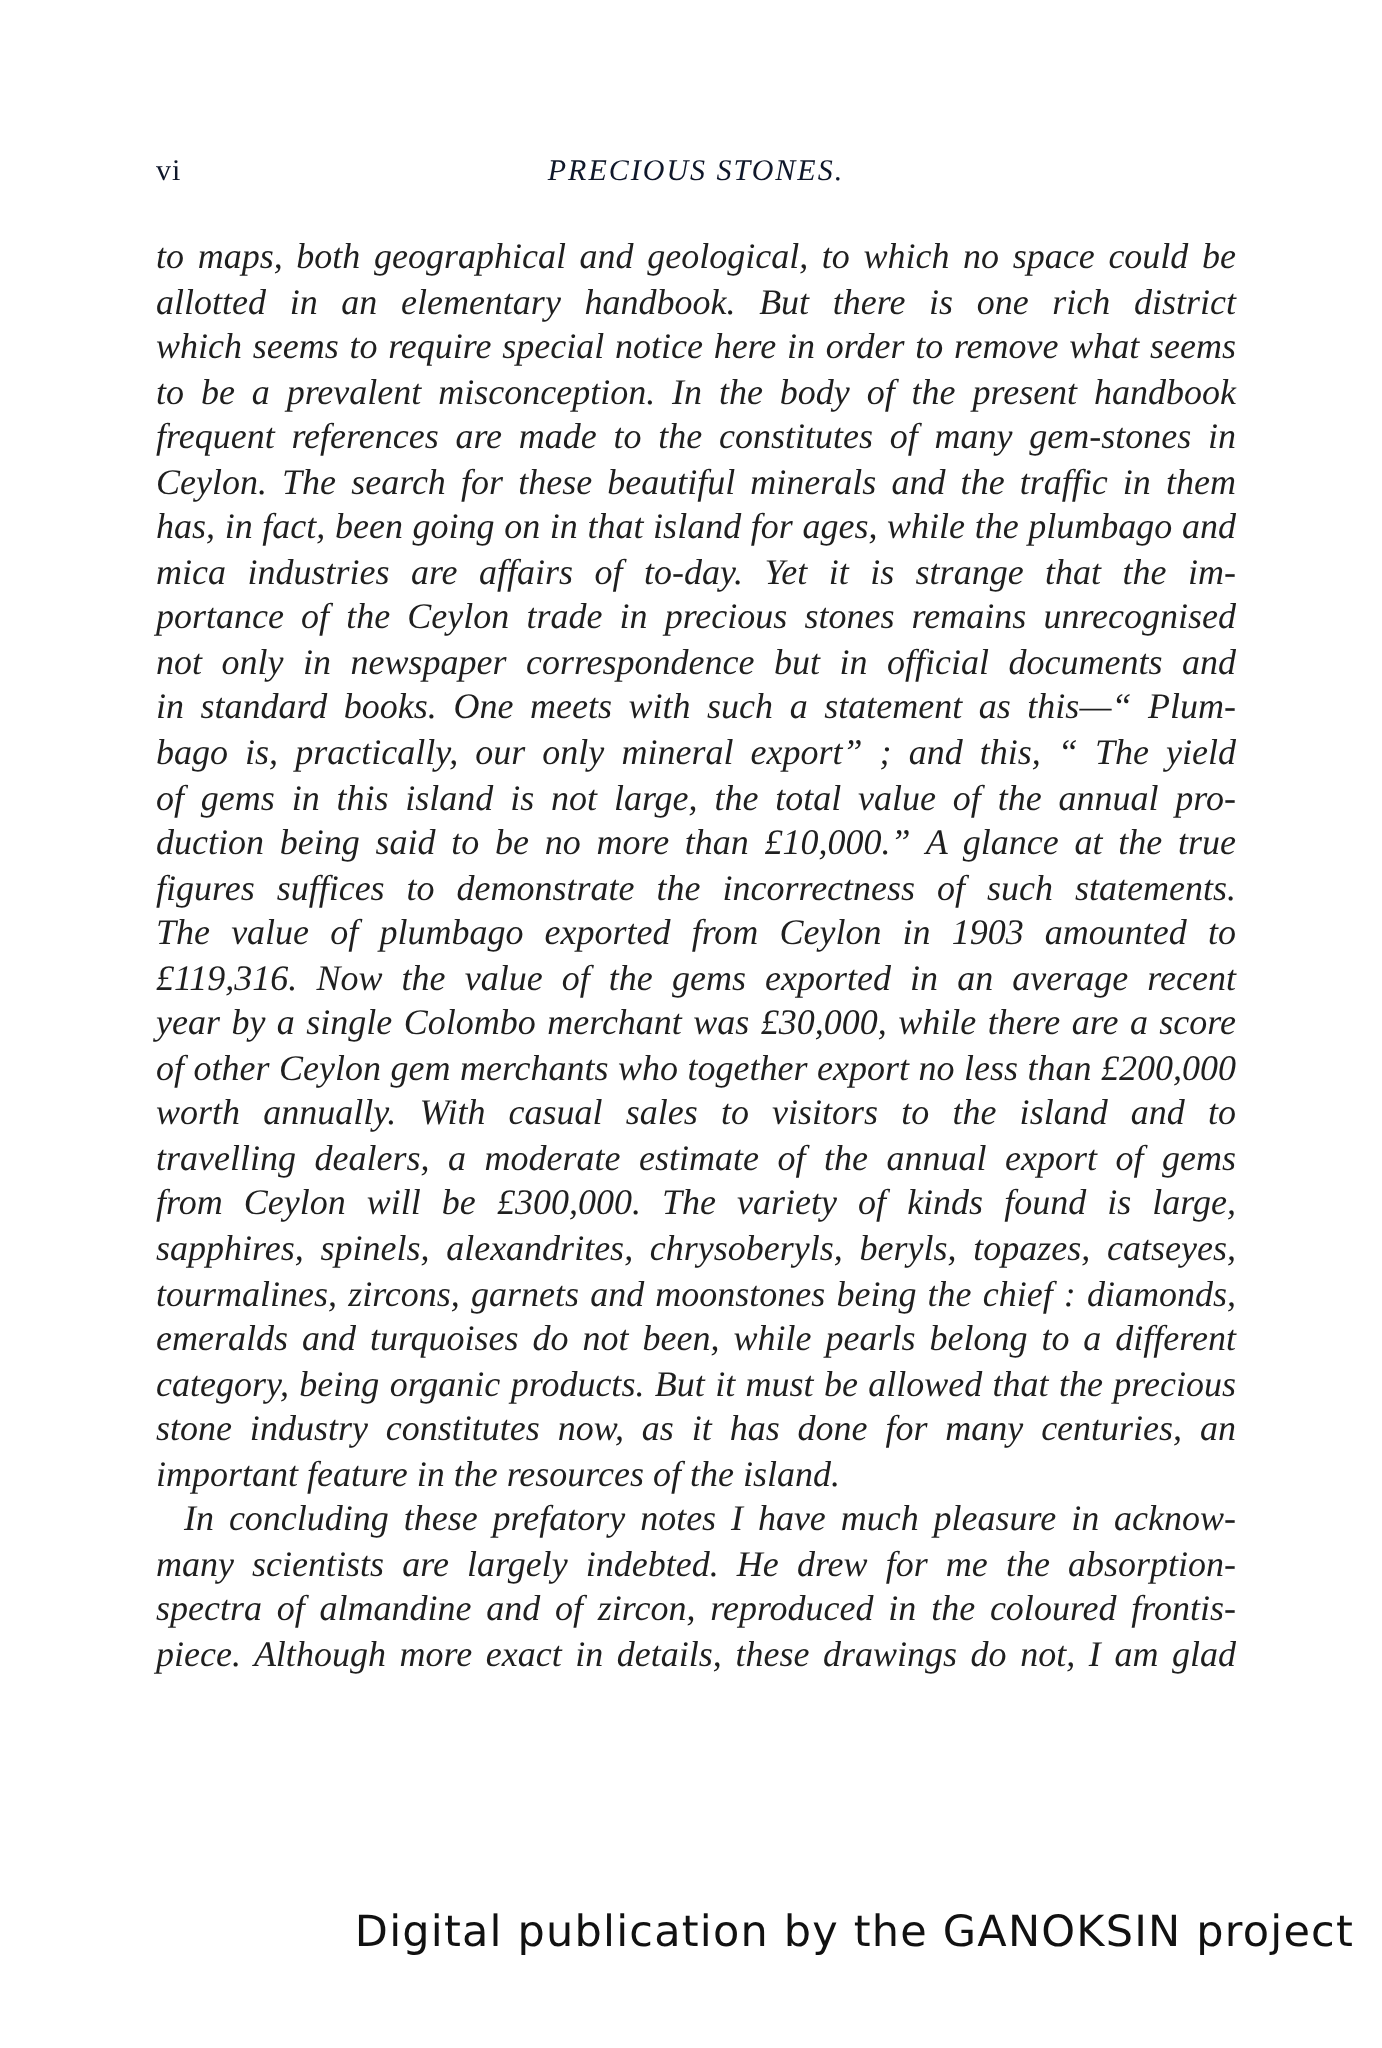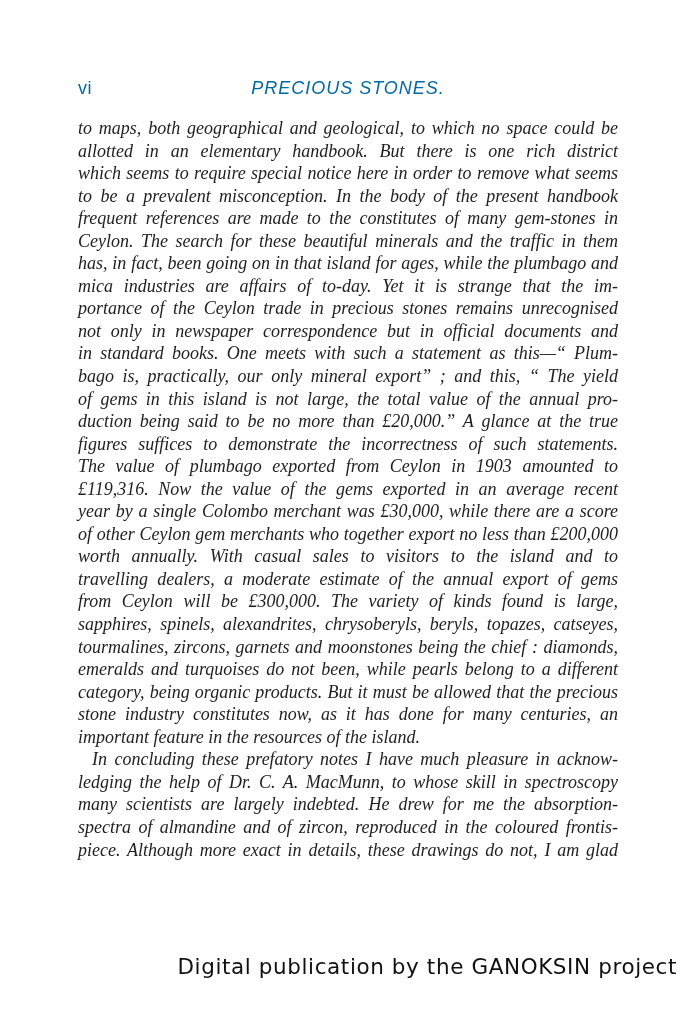--- a/index.html
+++ b/index.html
@@ -19,23 +19,23 @@
       left: 0; top: 0;
       width: 691px;
       height: 1024px;
     }
     .running-head {
       position: absolute;
       top: 78px;
       left: 78px;
       width: 540px;
       height: 24px;
-      font-family: Liberation Sans, sans-serif;
-      font-size: 18px;
-      color: #0369a1;
+      font-family: Liberation Serif, serif;
+      font-size: 15px;
+      color: #0f172a;
     }
     .page-number {
       position: absolute;
       left: 0;
       top: 0;
       font-style: normal;
       letter-spacing: 0.5px;
     }
     .running-title {
       position: absolute;
@@ -102,40 +102,39 @@
       <span class="line">to be a prevalent misconception.  In the body of the present handbook</span>
       <span class="line">frequent references are made to the constitutes of many gem-stones in</span>
       <span class="line">Ceylon.  The search for these beautiful minerals and the traffic in them</span>
       <span class="line">has, in fact, been going on in that island for ages, while the plumbago and</span>
       <span class="line">mica industries are affairs of to-day.  Yet it is strange that the im-</span>
       <span class="line">portance of the Ceylon trade in precious stones remains unrecognised</span>
       <span class="line">not only in newspaper correspondence but in official documents and</span>
       <span class="line">in standard books.  One meets with such a statement as this—“ Plum-</span>
       <span class="line">bago is, practically, our only mineral export” ; and this, “ The yield</span>
       <span class="line">of gems in this island is not large, the total value of the annual pro-</span>
-      <span class="line">duction being said to be no more than £20,000.”  A glance at the true</span>
+      <span class="line">duction being said to be no more than £10,000.”  A glance at the true</span>
       <span class="line">figures suffices to demonstrate the incorrectness of such statements.</span>
       <span class="line">The value of plumbago exported from Ceylon in 1903 amounted to</span>
       <span class="line">£119,316.  Now the value of the gems exported in an average recent</span>
       <span class="line">year by a single Colombo merchant was £30,000, while there are a score</span>
       <span class="line">of other Ceylon gem merchants who together export no less than £200,000</span>
       <span class="line">worth annually.  With casual sales to visitors to the island and to</span>
       <span class="line">travelling dealers, a moderate estimate of the annual export of gems</span>
       <span class="line">from Ceylon will be £300,000.  The variety of kinds found is large,</span>
       <span class="line">sapphires, spinels, alexandrites, chrysoberyls, beryls, topazes, catseyes,</span>
       <span class="line">tourmalines, zircons, garnets and moonstones being the chief : diamonds,</span>
       <span class="line">emeralds and turquoises do not been, while pearls belong to a different</span>
       <span class="line">category, being organic products.  But it must be allowed that the precious</span>
       <span class="line">stone industry constitutes now, as it has done for many centuries, an</span>
       <span class="line last">important feature in the resources of the island.</span>
     </div>
 
     <div>
       <span class="line indent">In concluding these prefatory notes I have much pleasure in acknow-</span>
-      <span class="line">ledging the help of Dr. C. A. MacMunn, to whose skill in spectroscopy</span>
       <span class="line">many scientists are largely indebted.  He drew for me the absorption-</span>
       <span class="line">spectra of almandine and of zircon, reproduced in the coloured frontis-</span>
       <span class="line">piece.  Although more exact in details, these drawings do not, I am glad</span>
     </div>
   </div>
 
   <div class="footer">Digital publication by the GANOKSIN project</div>
 
 </div>
 

